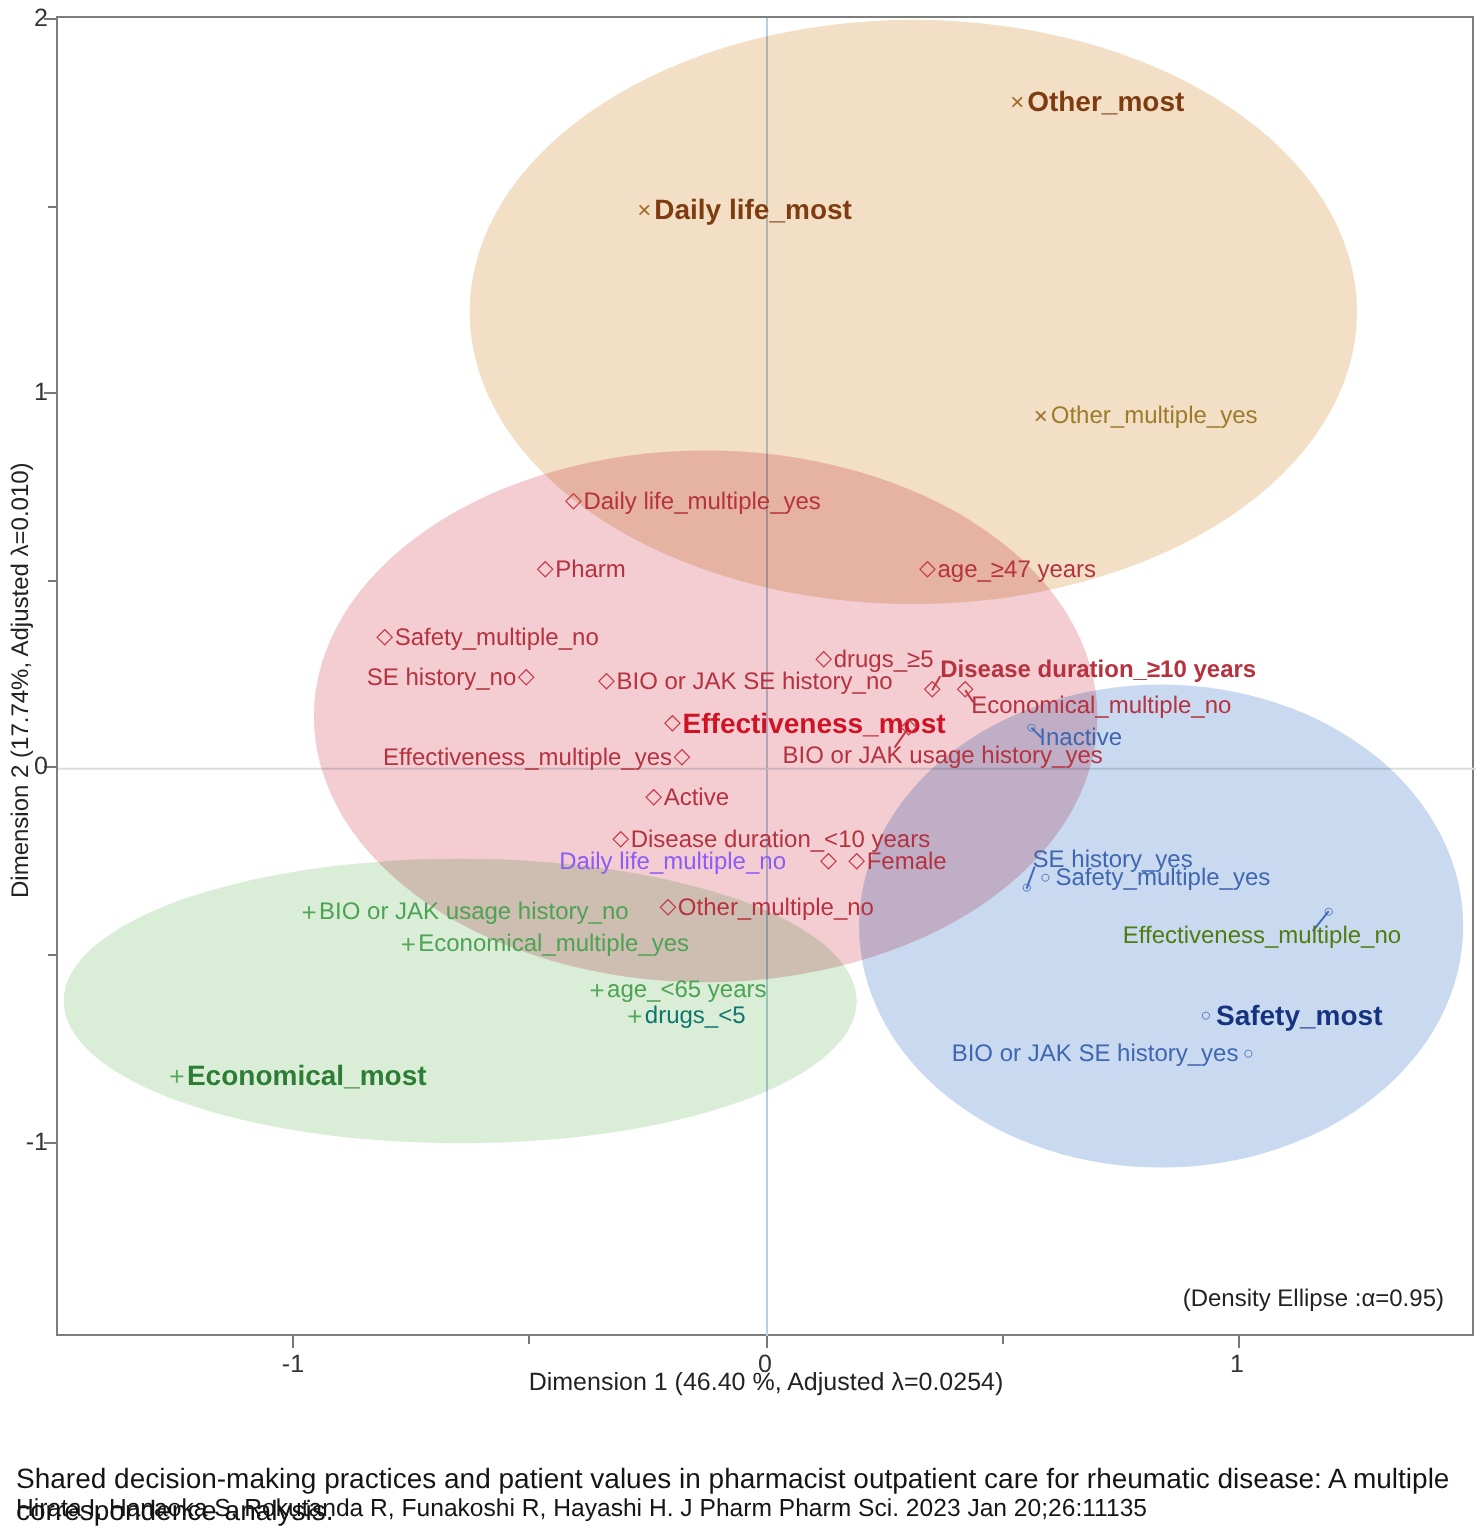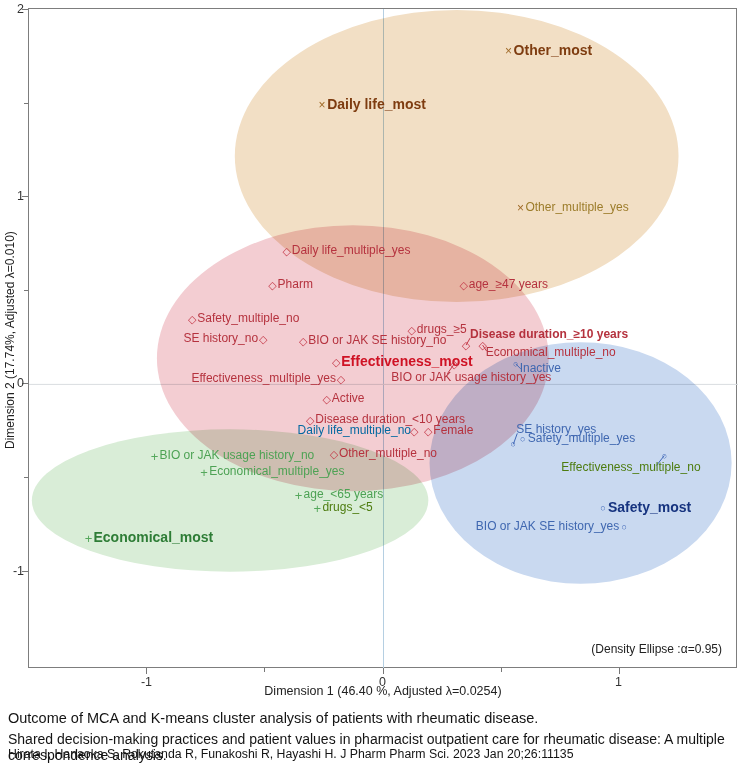--- a/index.html
+++ b/index.html
@@ -71,33 +71,33 @@
       <span class="pt-label bold" style="left: 312.296px; top: 352.936px; color: rgb(207, 18, 36);">Effectiveness_most</span>
       <span class="pt-marker" style="left: 425.306px; top: 354.809px; color: rgb(196, 55, 71); font-size: 11px;">◇</span>
       <span class="pt-label" style="left: 362.306px; top: 368.809px; color: rgb(181, 50, 62);">BIO or JAK usage history_yes</span>
       <span class="pt-marker" style="left: 312.017px; top: 369.787px; color: rgb(196, 55, 71); font-size: 11px;">◇</span>
       <span class="pt-label left" style="left: 307.017px; top: 369.787px; color: rgb(181, 50, 62);">Effectiveness_multiple_yes</span>
       <span class="pt-marker" style="left: 297.856px; top: 390.383px; color: rgb(196, 55, 71); font-size: 11px;">◇</span>
       <span class="pt-label" style="left: 302.856px; top: 390.383px; color: rgb(181, 50, 62);">Active</span>
       <span class="pt-marker" style="left: 281.334px; top: 410.979px; color: rgb(196, 55, 71); font-size: 11px;">◇</span>
       <span class="pt-label" style="left: 286.334px; top: 410.979px; color: rgb(181, 50, 62);">Disease duration_&lt;10 years</span>
       <span class="pt-marker" style="left: 385.182px; top: 422.213px; color: rgb(196, 55, 71); font-size: 11px;">◇</span>
-      <span class="pt-label left" style="left: 382px; top: 422.213px; color: #0369a1; text-align: right;">Daily life_multiple_no</span>
+      <span class="pt-label left" style="left: 364px; top: 422.213px; color: #8b5cf6; text-align: right;">Daily life_multiple_no</span>
       <span class="pt-marker" style="left: 399.344px; top: 422.213px; color: rgb(196, 55, 71); font-size: 11px;">◇</span>
       <span class="pt-label" style="left: 404.344px; top: 422.213px; color: rgb(181, 50, 62);">Female</span>
       <span class="pt-marker" style="left: 304.936px; top: 444.681px; color: rgb(196, 55, 71); font-size: 11px;">◇</span>
       <span class="pt-label" style="left: 309.936px; top: 444.681px; color: rgb(181, 50, 62);">Other_multiple_no</span>
       <span class="pt-marker" style="left: 125.562px; top: 446.553px; color: rgb(85, 168, 92); font-size: 13px;">+</span>
       <span class="pt-label" style="left: 130.562px; top: 446.553px; color: rgb(77, 162, 84);">BIO or JAK usage history_no</span>
       <span class="pt-marker" style="left: 175.126px; top: 463.404px; color: rgb(85, 168, 92); font-size: 13px;">+</span>
       <span class="pt-label" style="left: 180.126px; top: 463.404px; color: rgb(77, 162, 84);">Economical_multiple_yes</span>
       <span class="pt-marker" style="left: 269.533px; top: 485.872px; color: rgb(85, 168, 92); font-size: 13px;">+</span>
       <span class="pt-label" style="left: 274.533px; top: 485.872px; color: rgb(77, 162, 84);">age_&lt;65 years</span>
       <span class="pt-marker" style="left: 288.415px; top: 498.979px; color: rgb(85, 168, 92); font-size: 13px;">+</span>
-      <span class="pt-label" style="left: 293.415px; top: 498.979px; color: #4d7c0f;">drugs_&lt;5</span>
+      <span class="pt-label" style="left: 293.415px; top: 498.979px; color: #0f766e;">drugs_&lt;5</span>
       <span class="pt-marker" style="left: 59.4767px; top: 528.936px; color: rgb(85, 168, 92); font-size: 13px;">+</span>
       <span class="pt-label bold" style="left: 64.4767px; top: 528.936px; color: rgb(46, 125, 54);">Economical_most</span>
       <span class="pt-marker" style="left: 486.67px; top: 354.809px; color: rgb(65, 105, 184); font-size: 9px;">○</span>
       <span class="pt-label" style="left: 490.67px; top: 359.809px; color: rgb(63, 103, 176);">Inactive</span>
       <span class="pt-marker" style="left: 484.31px; top: 435.319px; color: rgb(65, 105, 184); font-size: 9px;">○</span>
       <span class="pt-label" style="left: 487.31px; top: 421.319px; color: rgb(63, 103, 176);">SE history_yes</span>
       <span class="pt-marker" style="left: 493.751px; top: 429.702px; color: rgb(65, 105, 184); font-size: 9px;">○</span>
       <span class="pt-label" style="left: 498.751px; top: 429.702px; color: rgb(63, 103, 176);">Safety_multiple_yes</span>
       <span class="pt-marker" style="left: 635.362px; top: 446.553px; color: rgb(65, 105, 184); font-size: 9px;">○</span>
       <span class="pt-label" style="left: 532.362px; top: 458.553px; color: #4d7c0f;">Effectiveness_multiple_no</span>
@@ -122,16 +122,15 @@
       <div class="tick" style="left: 22px; top: 383.404px; width: 6px; height: 1px;"></div>
       <div class="tick-label y-tick-label" style="left: 0px; top: 377.404px;">0</div>
       <div class="tick" style="left: 22px; top: 570.638px; width: 6px; height: 1px;"></div>
       <div class="tick-label y-tick-label" style="left: 0px; top: 564.638px;">-1</div>
       <div class="tick" style="left: 24px; top: 102.553px; width: 4px; height: 1px;"></div>
       <div class="tick" style="left: 24px; top: 289.787px; width: 4px; height: 1px;"></div>
       <div class="tick" style="left: 24px; top: 477.021px; width: 4px; height: 1px;"></div>
     </div>
   <div id="x-axis-title">Dimension 1 (46.40 %, Adjusted λ=0.0254)</div>
   <div id="y-axis-title">Dimension 2  (17.74%, Adjusted λ=0.010)</div>
-  <div id="caption-title" class="caption">Outcome of MCA and K-means cluster analysis of patients with rheumatic disease.</div>
   <div id="caption-line2" class="caption">Shared decision-making practices and patient values in pharmacist outpatient care for rheumatic disease: A multiple correspondence analysis.</div>
   <div id="caption-line3" class="caption">Hirata I, Hanaoka S, Rokutanda R, Funakoshi R, Hayashi H. J Pharm Pharm Sci. 2023 Jan 20;26:11135</div>
 </div>
 
 </body></html>

